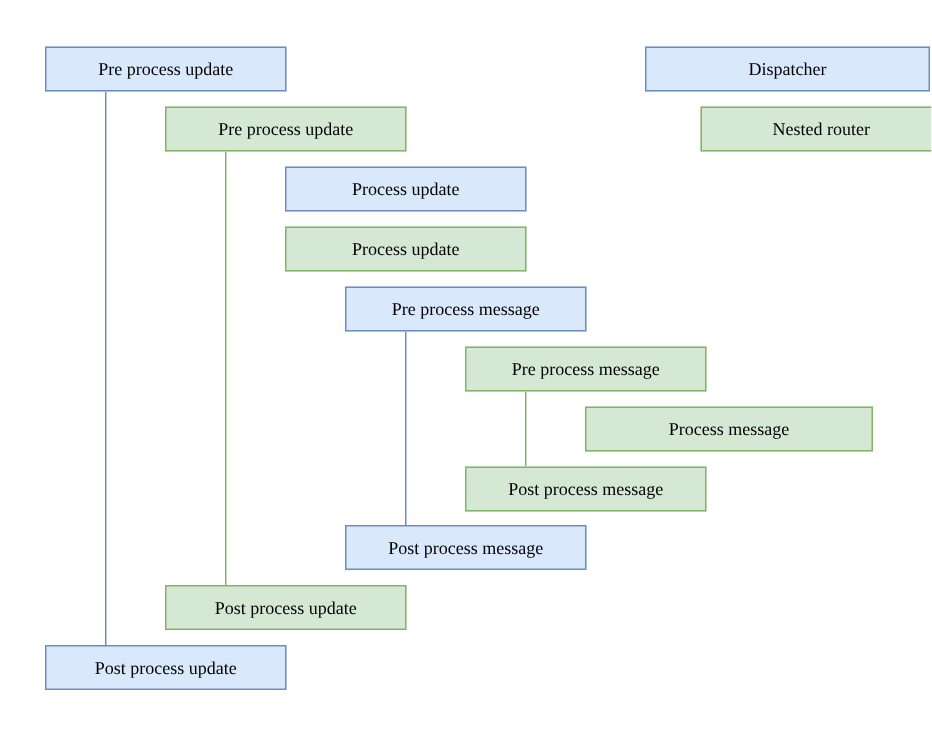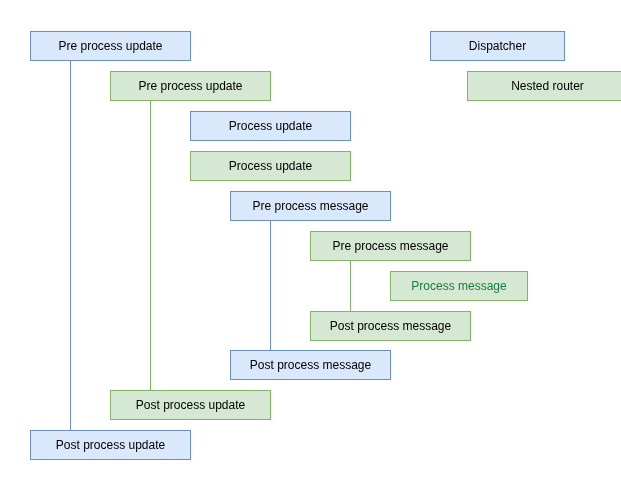--- a/index.html
+++ b/index.html
@@ -1,21 +1,21 @@
 <!DOCTYPE html>
 <html><head>
 <meta charset="utf-8">
 <style>
   html, body { margin: 0; padding: 0; background: #ffffff; }
   .canvas {
     position: relative;
     width: 621px;
     height: 491px;
     background: #ffffff;
-    font-family: Liberation Sans, sans-serif;
+    font-family: Liberation Serif, serif;
     overflow: hidden;
   }
   .node {
     position: absolute;
     box-sizing: border-box;
     border: 1px solid #000;
     display: flex;
     align-items: center;
     justify-content: center;
     font-size: 12px;
@@ -54,37 +54,37 @@
       </div>
       <div class="node nested_router" style="left: 190px; top: 151px; width: 161px; height: 30px; background: rgb(213, 232, 212); border-color: rgb(130, 179, 102); color: rgb(0, 0, 0);">
         <span>Process update</span>
       </div>
       <div class="node dispatcher" style="left: 230px; top: 191px; width: 161px; height: 30px; background: rgb(218, 232, 252); border-color: rgb(108, 142, 191); color: rgb(0, 0, 0);">
         <span>Pre process message</span>
       </div>
       <div class="node nested_router" style="left: 310px; top: 231px; width: 161px; height: 30px; background: rgb(213, 232, 212); border-color: rgb(130, 179, 102); color: rgb(0, 0, 0);">
         <span>Pre process message</span>
       </div>
-      <div class="node nested_router" style="left: 390px; top: 271px; width: 138px; height: 30px; background: rgb(213, 232, 212); border-color: rgb(130, 179, 102); color: #15803d;">
+      <div class="node nested_router" style="left: 390px; top: 271px; width: 192px; height: 30px; background: rgb(213, 232, 212); border-color: rgb(130, 179, 102); color: #000000;">
         <span>Process message</span>
       </div>
       <div class="node nested_router" style="left: 310px; top: 311px; width: 161px; height: 30px; background: rgb(213, 232, 212); border-color: rgb(130, 179, 102); color: rgb(0, 0, 0);">
         <span>Post process message</span>
       </div>
       <div class="node dispatcher" style="left: 230px; top: 350px; width: 161px; height: 30px; background: rgb(218, 232, 252); border-color: rgb(108, 142, 191); color: rgb(0, 0, 0);">
         <span>Post process message</span>
       </div>
       <div class="node nested_router" style="left: 110px; top: 390px; width: 161px; height: 30px; background: rgb(213, 232, 212); border-color: rgb(130, 179, 102); color: rgb(0, 0, 0);">
         <span>Post process update</span>
       </div>
       <div class="node dispatcher" style="left: 30px; top: 430px; width: 161px; height: 30px; background: rgb(218, 232, 252); border-color: rgb(108, 142, 191); color: rgb(0, 0, 0);">
         <span>Post process update</span>
       </div>
     </div>
   <div id="legend-layer">
-      <div class="node dispatcher" style="left: 430px; top: 31px; width: 135px; height: 30px; background: rgb(218, 232, 252); border-color: rgb(108, 142, 191); color: rgb(0, 0, 0); align-items: center;">
+      <div class="node dispatcher" style="left: 430px; top: 31px; width: 190px; height: 30px; background: rgb(218, 232, 252); border-color: rgb(108, 142, 191); color: rgb(0, 0, 0); align-items: center;">
         <span>Dispatcher</span>
       </div>
       <div class="node nested_router" style="left: 430px; top: 71px; width: 161px; height: 30px; background: rgb(213, 232, 212); border-color: rgb(130, 179, 102); color: rgb(0, 0, 0); margin-left: 37px;">
         <span>Nested router</span>
       </div>
     </div>
 </div>
 
 </body></html>

